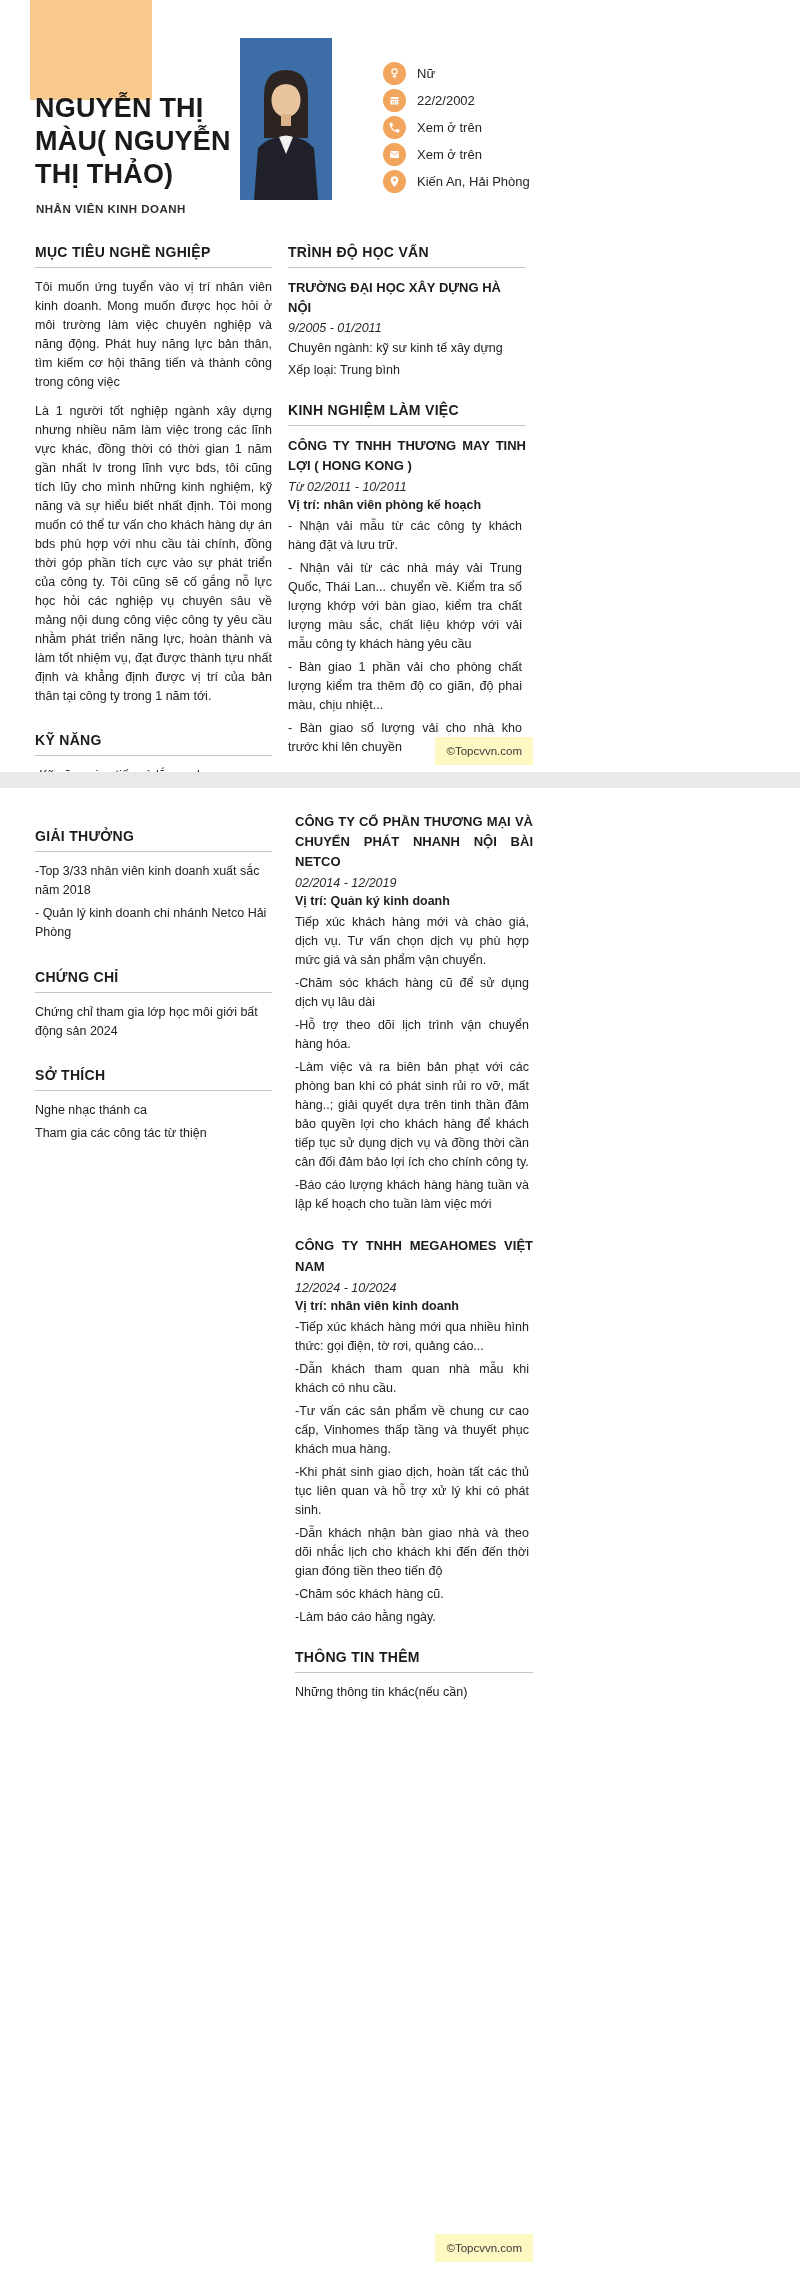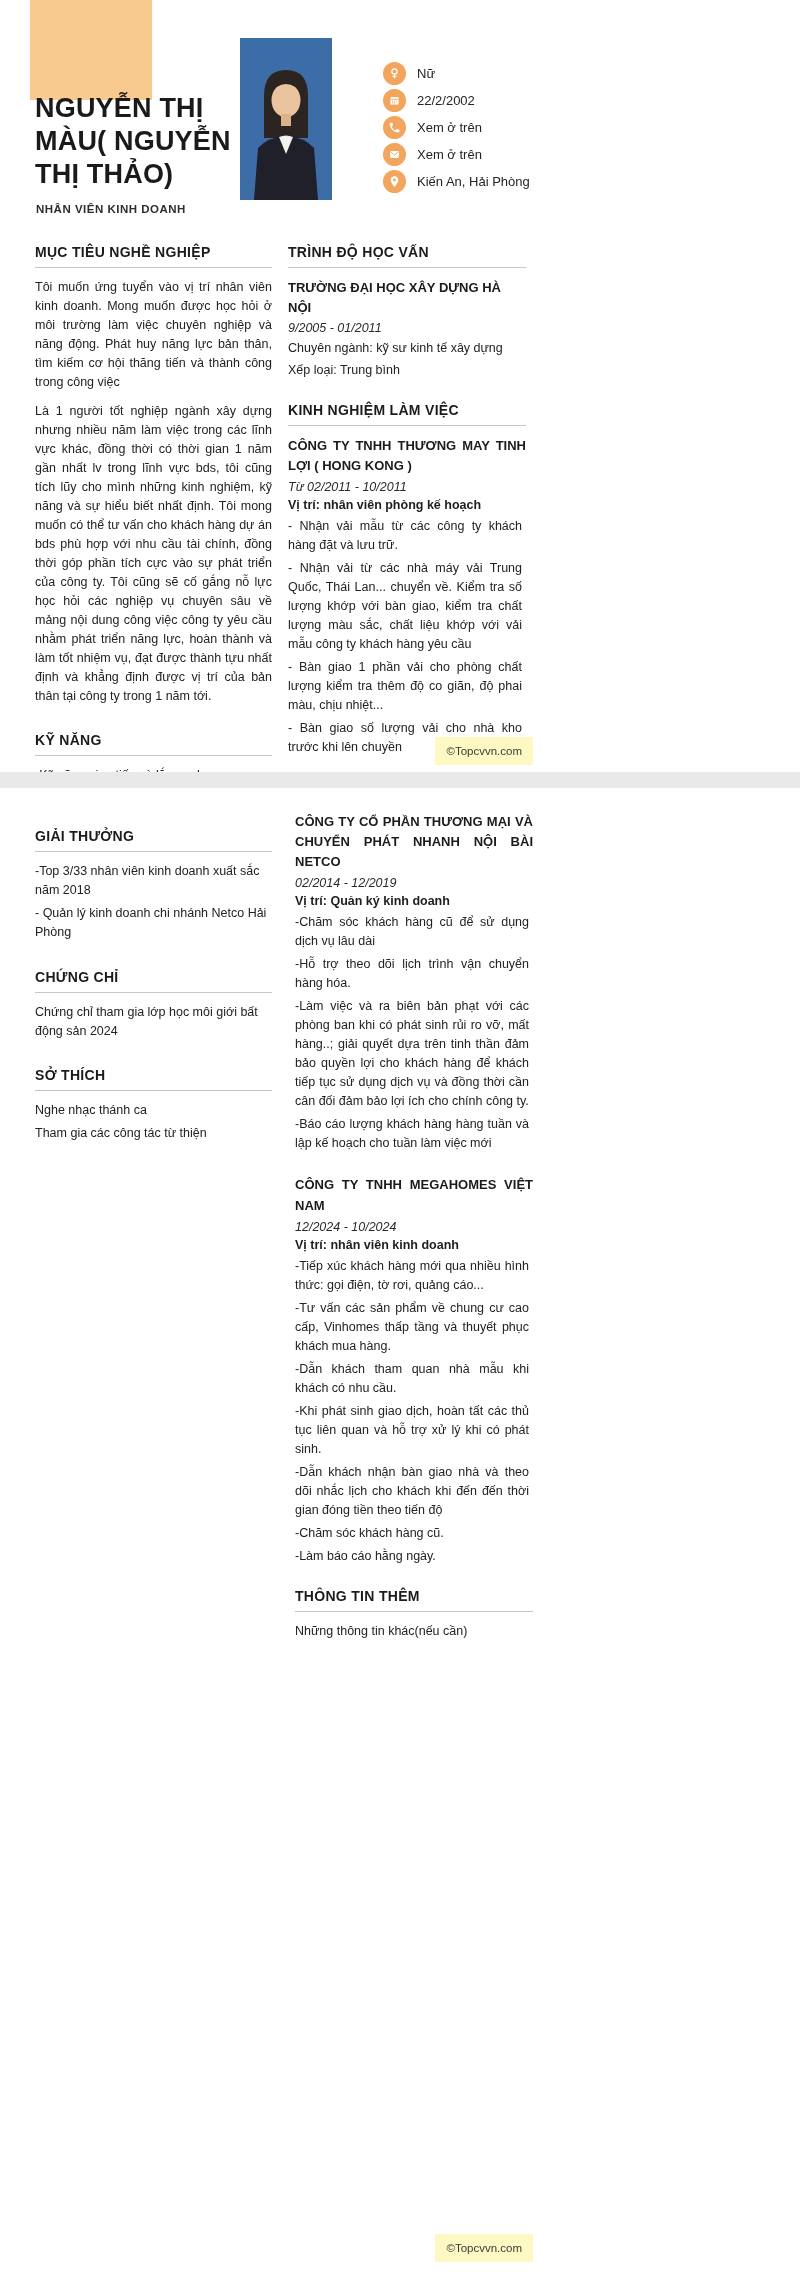--- a/index.html
+++ b/index.html
@@ -303,33 +303,34 @@
         <p class="plain-line">Tham gia các công tác từ thiện</p>
       </section>
 
     </div>
     <div class="col-right">
 
       <div class="job">
         <p class="job-company">CÔNG TY CỔ PHẦN THƯƠNG MẠI VÀ CHUYỂN PHÁT NHANH NỘI BÀI NETCO</p>
         <p class="dates-line">02/2014 - 12/2019</p>
         <p class="job-position">Vị trí: Quản ký kinh doanh</p>
+        <p class="job-bullet">Tiếp xúc khách hàng mới và chào giá, dịch vụ. Tư vấn chọn dịch vụ phù hợp mức giá và sản phẩm vận chuyển.</p>
         <p class="job-bullet">-Chăm sóc khách hàng cũ để sử dụng dịch vụ lâu dài</p>
         <p class="job-bullet">-Hỗ trợ theo dõi lịch trình vận chuyển hàng hóa.</p>
         <p class="job-bullet">-Làm việc và ra biên bản phạt với các phòng ban khi có phát sinh rủi ro vỡ, mất hàng..; giải quyết dựa trên tinh thần đảm bảo quyền lợi cho khách hàng để khách tiếp tục sử dụng dịch vụ và đồng thời cần cân đối đảm bảo lợi ích cho chính công ty.</p>
         <p class="job-bullet">-Báo cáo lượng khách hàng hàng tuần và lập kế hoạch cho tuần làm việc mới</p>
       </div>
 
       <div class="job">
         <p class="job-company">CÔNG TY TNHH MEGAHOMES VIỆT NAM</p>
         <p class="dates-line">12/2024 - 10/2024</p>
         <p class="job-position">Vị trí: nhân viên kinh doanh</p>
         <p class="job-bullet">-Tiếp xúc khách hàng mới qua nhiều hình thức: gọi điện, tờ rơi, quảng cáo...</p>
+        <p class="job-bullet">-Dẫn khách tham quan nhà mẫu khi khách có nhu cầu.</p>
         <p class="job-bullet">-Tư vấn các sản phẩm về chung cư cao cấp, Vinhomes thấp tầng và thuyết phục khách mua hàng.</p>
-        <p class="job-bullet">-Dẫn khách tham quan nhà mẫu khi khách có nhu cầu.</p>
         <p class="job-bullet">-Khi phát sinh giao dịch, hoàn tất các thủ tục liên quan và hỗ trợ xử lý khi có phát sinh.</p>
         <p class="job-bullet">-Dẫn khách nhận bàn giao nhà và theo dõi nhắc lịch cho khách khi đến đến thời gian đóng tiền theo tiến độ</p>
         <p class="job-bullet">-Chăm sóc khách hàng cũ.</p>
         <p class="job-bullet">-Làm báo cáo hằng ngày.</p>
       </div>
 
       <section>
         <h2 class="sec-heading">THÔNG TIN THÊM</h2>
         <p class="plain-line">Những thông tin khác(nếu cần)</p>
       </section>

